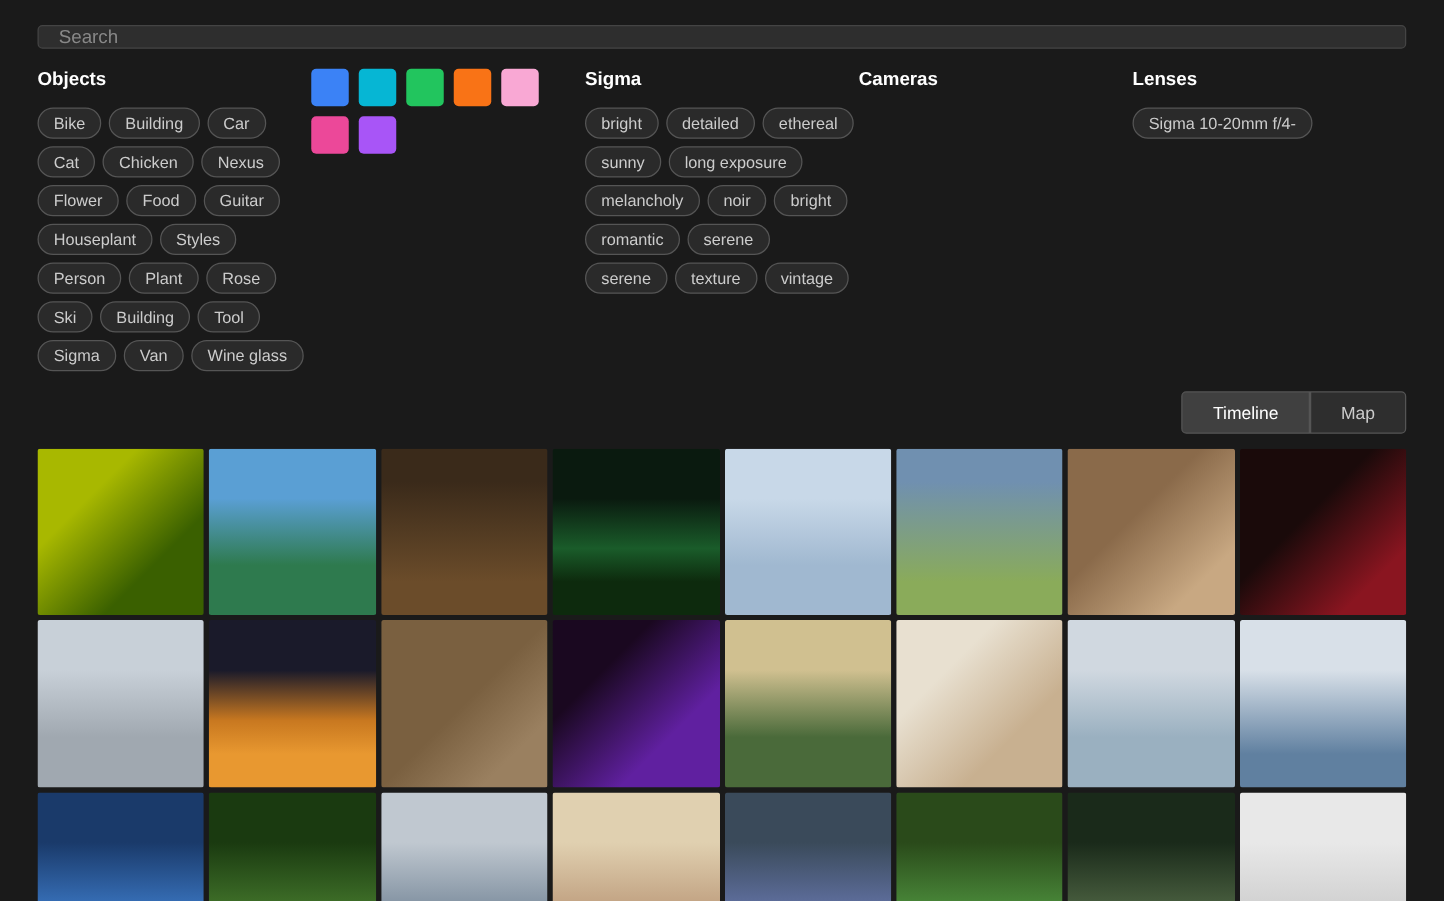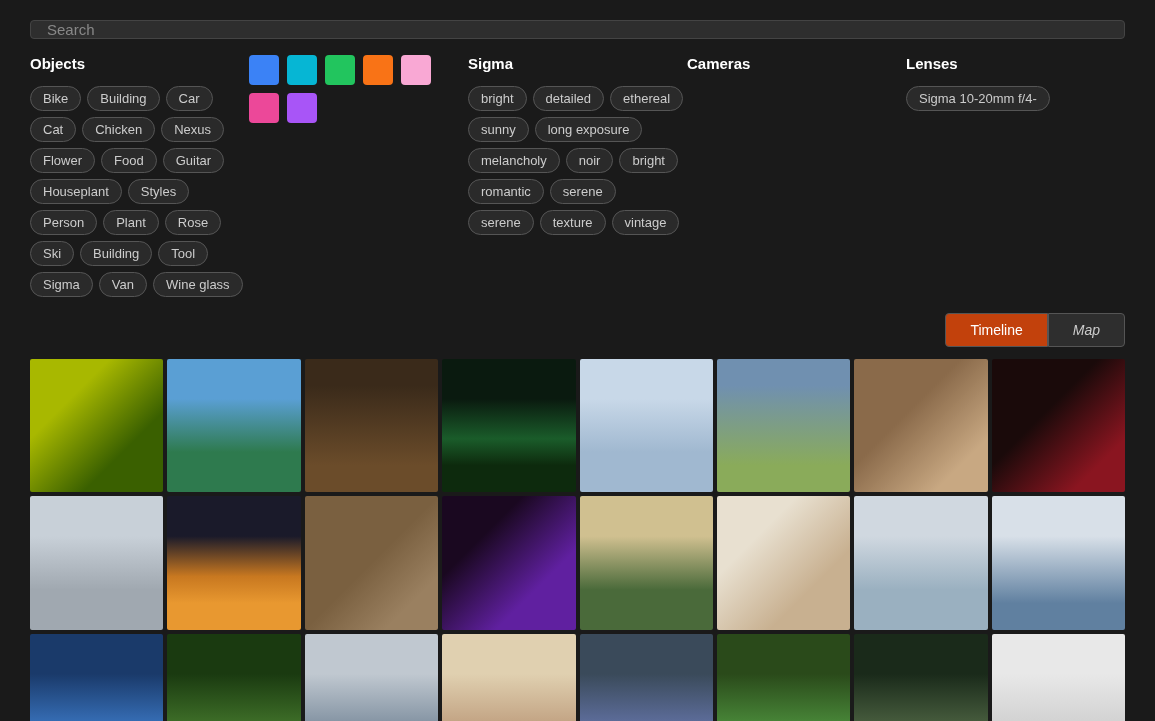--- a/index.html
+++ b/index.html
@@ -89,23 +89,23 @@
     }
     .view-btn {
       background: #2e2e2e;
       border: 1px solid #555;
       color: #ccc;
       padding: 8px 24px;
       font-size: 14px;
       cursor: pointer;
     }
     .view-btn:first-child { border-radius: 4px 0 0 4px; }
-    .view-btn:last-child { border-radius: 0 4px 4px 0; font-style: italic; }
+    .view-btn:last-child { border-radius: 0 4px 4px 0; }
     .view-btn.active {
-      background: #c2410c;
+      background: #404040;
       color: #fff;
     }
 
     
     .photo-grid {
       display: grid;
       grid-template-columns: repeat(8, 1fr);
       gap: 4px;
       padding: 0 30px 20px 30px;
     }

